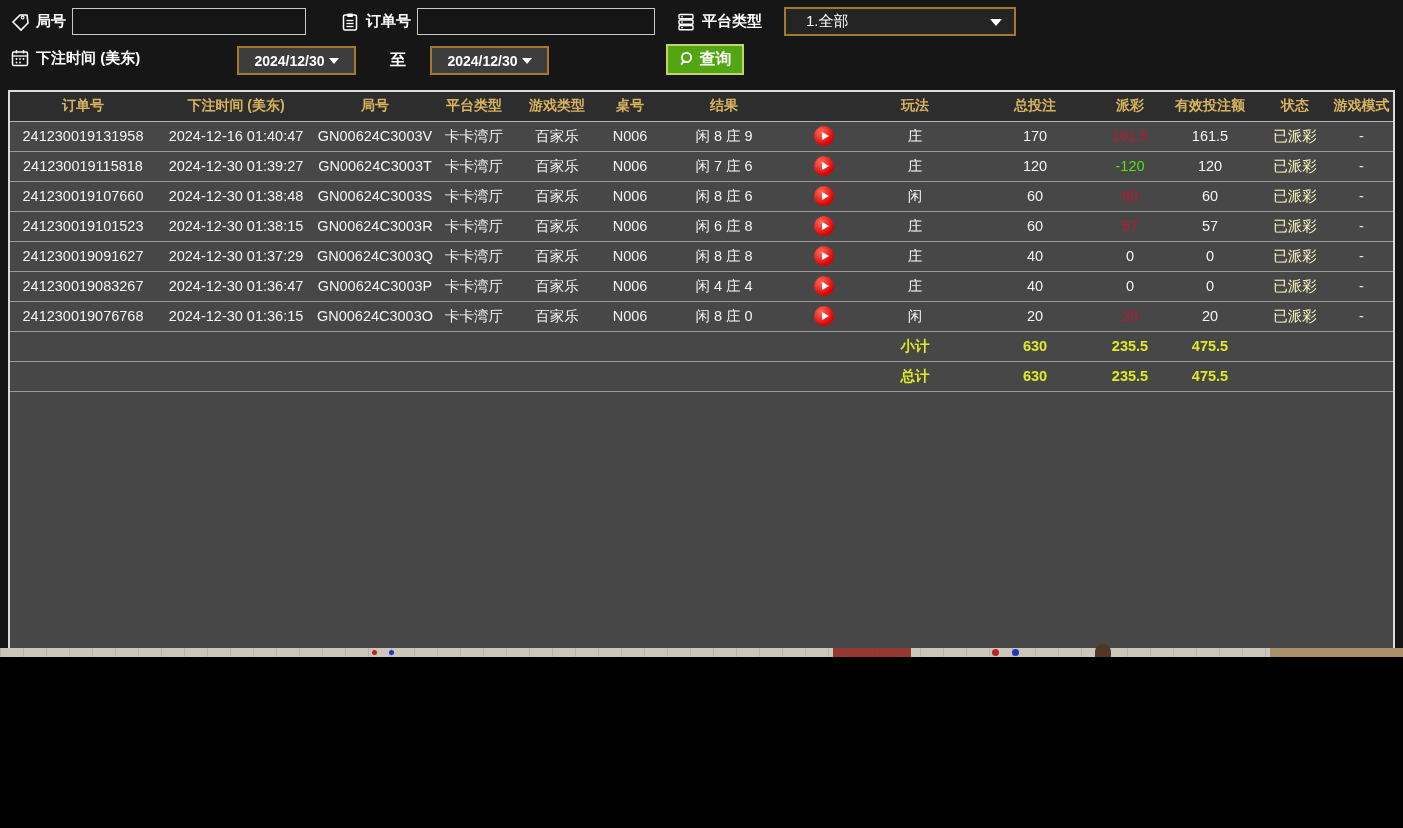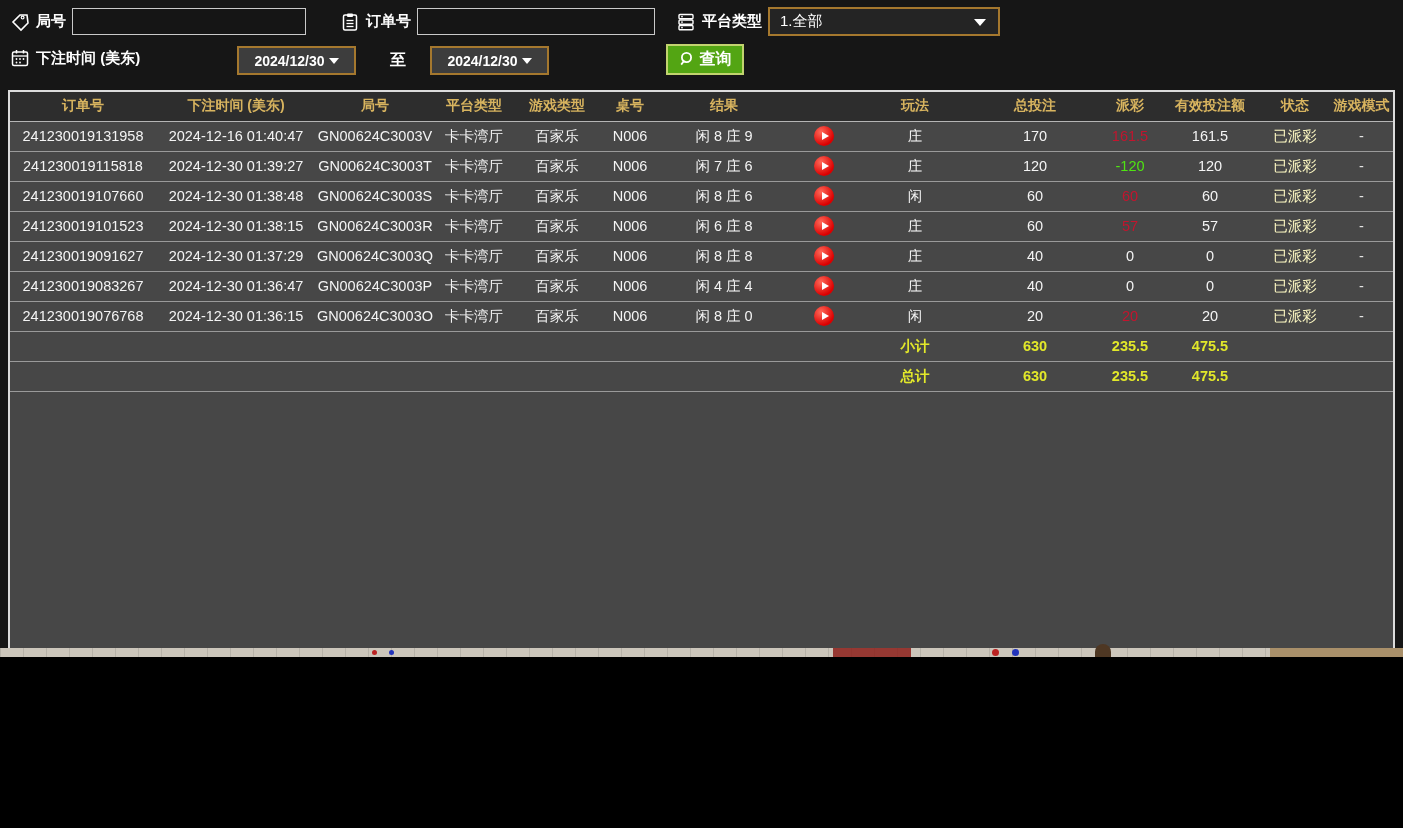--- a/index.html
+++ b/index.html
@@ -8,21 +8,21 @@
   .screen { position:relative; width:1403px; height:657px; background:#161616; overflow:hidden; }
 
   
   .filter-bar { position:absolute; left:0; top:0; width:100%; height:88px; }
   .fgroup { position:absolute; display:flex; align-items:center; gap:6px; }
   .flabel { color:#fff; font-size:15px; font-weight:bold; white-space:nowrap; }
   .ficon { width:20px; height:20px; flex:0 0 auto; }
   .ficon svg { width:100%; height:100%; display:block; }
   .txt-input { width:234px; height:27px; background:#151515; border:1px solid #c9c9c9; color:#eee; font-size:14px; padding:0 6px; outline:none; }
   .txt-input.w2 { width:238px; }
-  .selectbox { position:relative; width:232px; height:29px; background:#242424; border:2px solid #a5782e; display:flex; align-items:center; padding:0 10px; color:#fff; font-size:15px; cursor:pointer; }
+  .selectbox { position:relative; width:232px; height:29px; background:#242424; border:2px solid #a5782e; display:flex; align-items:center; padding:0 20px; color:#fff; font-size:15px; cursor:pointer;margin-left:16px; }
   .selectbox .caret { position:absolute; right:12px; top:50%; margin-top:-3px; width:0; height:0; border-left:6px solid transparent; border-right:6px solid transparent; border-top:7px solid #fff; }
   .datebox { position:absolute; width:119px; height:29px; background:#3d3d3d; border:2px solid #a5782e; display:flex; align-items:center; justify-content:center; gap:4px; color:#fff; font-size:14px; font-weight:bold; cursor:pointer; }
   .datebox .caret { width:0; height:0; border-left:5px solid transparent; border-right:5px solid transparent; border-top:6px solid #fff; }
   .to-label { position:absolute; left:390px; top:50px; color:#fff; font-size:16px; font-weight:bold; }
   .search-btn { position:absolute; left:666px; top:44px; width:78px; height:31px; background:#53a513; border:2px solid #c2d36f; color:#fff; font-size:16px; font-weight:bold; display:flex; align-items:center; justify-content:center; gap:4px; cursor:pointer; font-family:inherit; }
   .search-btn svg { width:17px; height:17px; }
 
   
   .table-wrap { position:absolute; left:8px; top:90px; width:1387px; height:692px; border:2px solid #dcdcdc; background:#474747; overflow:hidden; }
   table { width:1383px; border-collapse:collapse; table-layout:fixed; }

